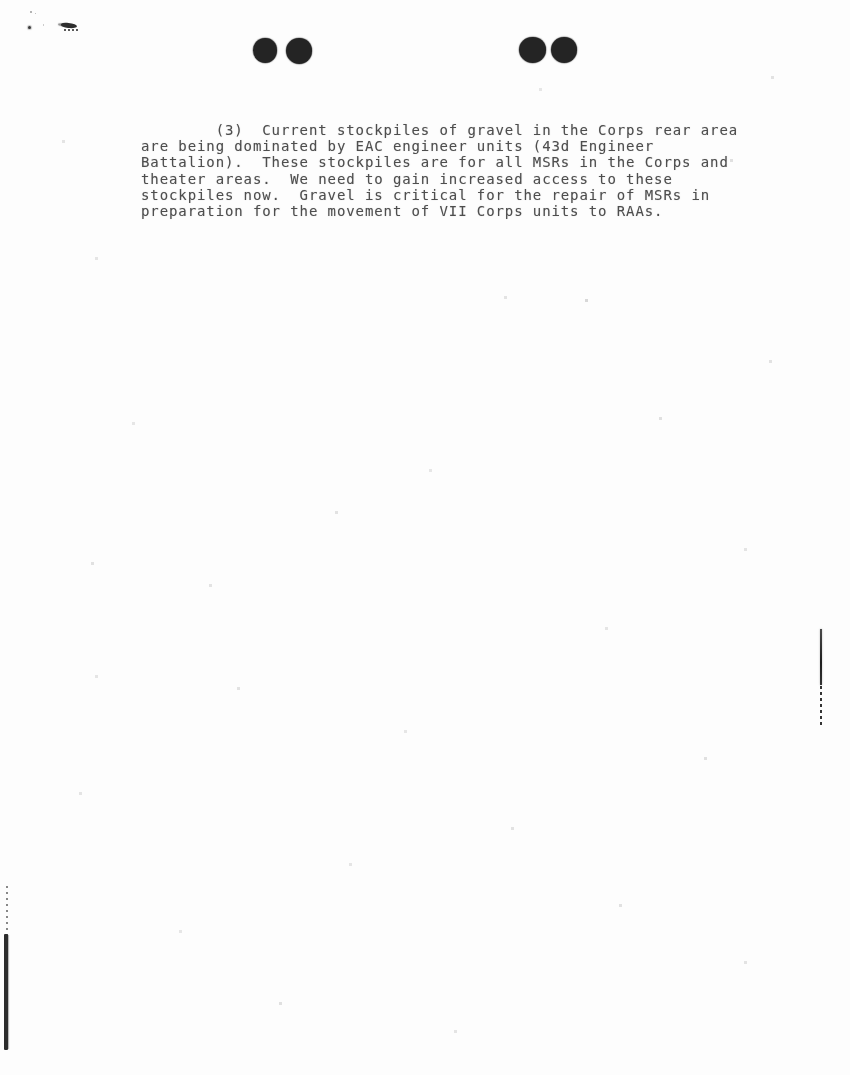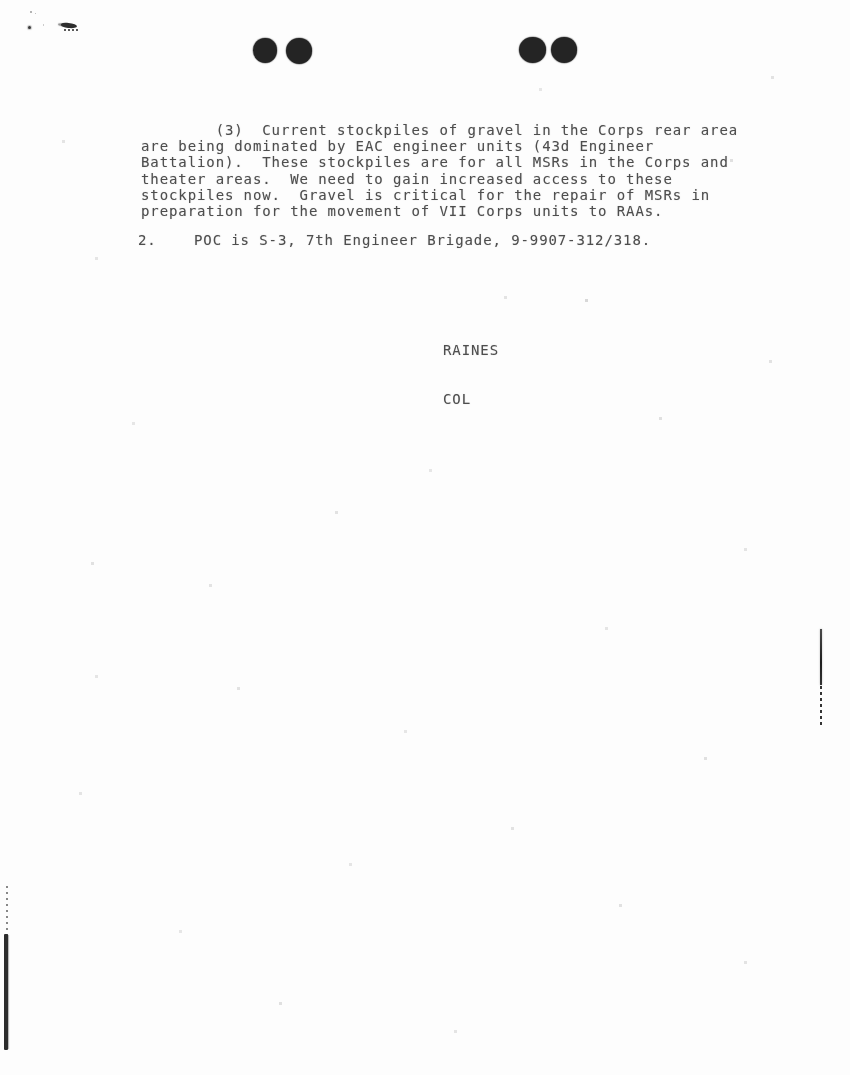--- a/index.html
+++ b/index.html
@@ -119,25 +119,20 @@
   <div class="punch d3"></div>
   <div class="punch d4"></div>
 
   <pre class="typed para">        (3)  Current stockpiles of gravel in the Corps rear area
 are being dominated by EAC engineer units (43d Engineer
 Battalion).  These stockpiles are for all MSRs in the Corps and
 theater areas.  We need to gain increased access to these
 stockpiles now.  Gravel is critical for the repair of MSRs in
 preparation for the movement of VII Corps units to RAAs.</pre>
 
-  <pre class="typed poc">2.    POC is S-3, 7th Engineer Brigade, 9-9907-312/318.</pre>
 
-  <div class="typed sig">
-    <div>RAINES</div>
-    <div>COL</div>
-  </div>
 
   <div class="vline-right-solid"></div>
   <div class="vline-right-dash"></div>
   <div class="vline-left-dots"></div>
   <div class="vline-left-solid"></div>
 
 </div>
 
 </body></html>

